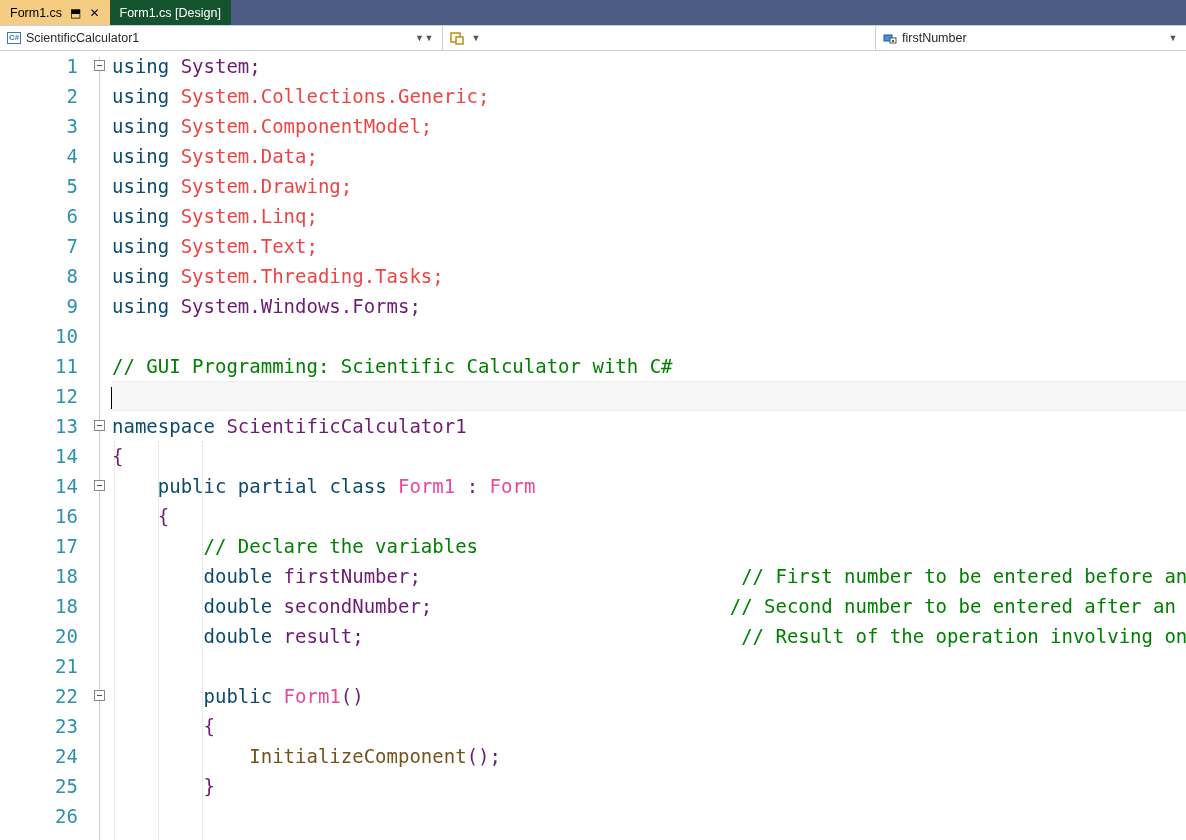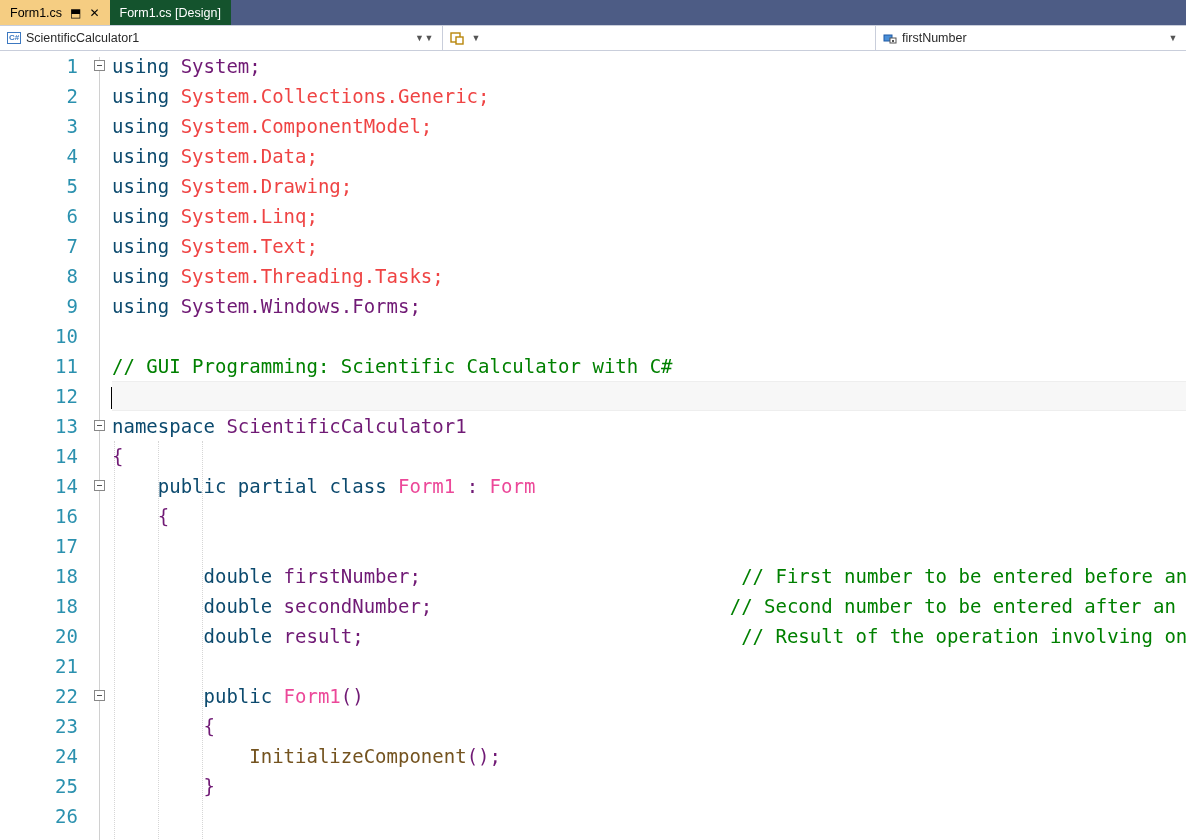--- a/index.html
+++ b/index.html
@@ -135,21 +135,21 @@
       <div class="line"><span class="kw">using</span><span class="dim"> System.Text;</span></div>
       <div class="line"><span class="kw">using</span><span class="dim"> System.Threading.Tasks;</span></div>
       <div class="line"><span class="kw">using</span><span class="id"> System.Windows.Forms;</span></div>
       <div class="line"></div>
       <div class="line"><span class="cmt">// GUI Programming: Scientific Calculator with C#</span></div>
       <div class="line hl"><span class="caret"></span></div>
       <div class="line"><span class="kw">namespace</span><span class="id"> ScientificCalculator1</span></div>
       <div class="line"><span class="id">{</span></div>
       <div class="line"><span class="id">    </span><span class="kw">public</span><span class="id"> </span><span class="kw">partial</span><span class="id"> </span><span class="kw">class</span><span class="id"> </span><span class="typ">Form1</span><span class="id"> : </span><span class="typ">Form</span></div>
       <div class="line"><span class="id">    {</span></div>
-      <div class="line"><span class="id">        </span></div>
+      <div class="line"><span class="id">        </span><span class="cmt">// Declare the variables</span></div>
       <div class="line"><span class="id">        </span><span class="kw">double</span><span class="id"> firstNumber;                            </span><span class="cmt">// First number to be entered before an operation</span></div>
       <div class="line"><span class="id">        </span><span class="kw">double</span><span class="id"> secondNumber;                          </span><span class="cmt">// Second number to be entered after an operation</span></div>
       <div class="line"><span class="id">        </span><span class="kw">double</span><span class="id"> result;                                 </span><span class="cmt">// Result of the operation involving one or two numbers</span></div>
       <div class="line"></div>
       <div class="line"><span class="id">        </span><span class="kw">public</span><span class="id"> </span><span class="typ">Form1</span><span class="id">()</span></div>
       <div class="line"><span class="id">        {</span></div>
       <div class="line"><span class="id">            </span><span class="call">InitializeComponent</span><span class="id">();</span></div>
       <div class="line"><span class="id">        }</span></div>
       <div class="line"></div>
     </div>

